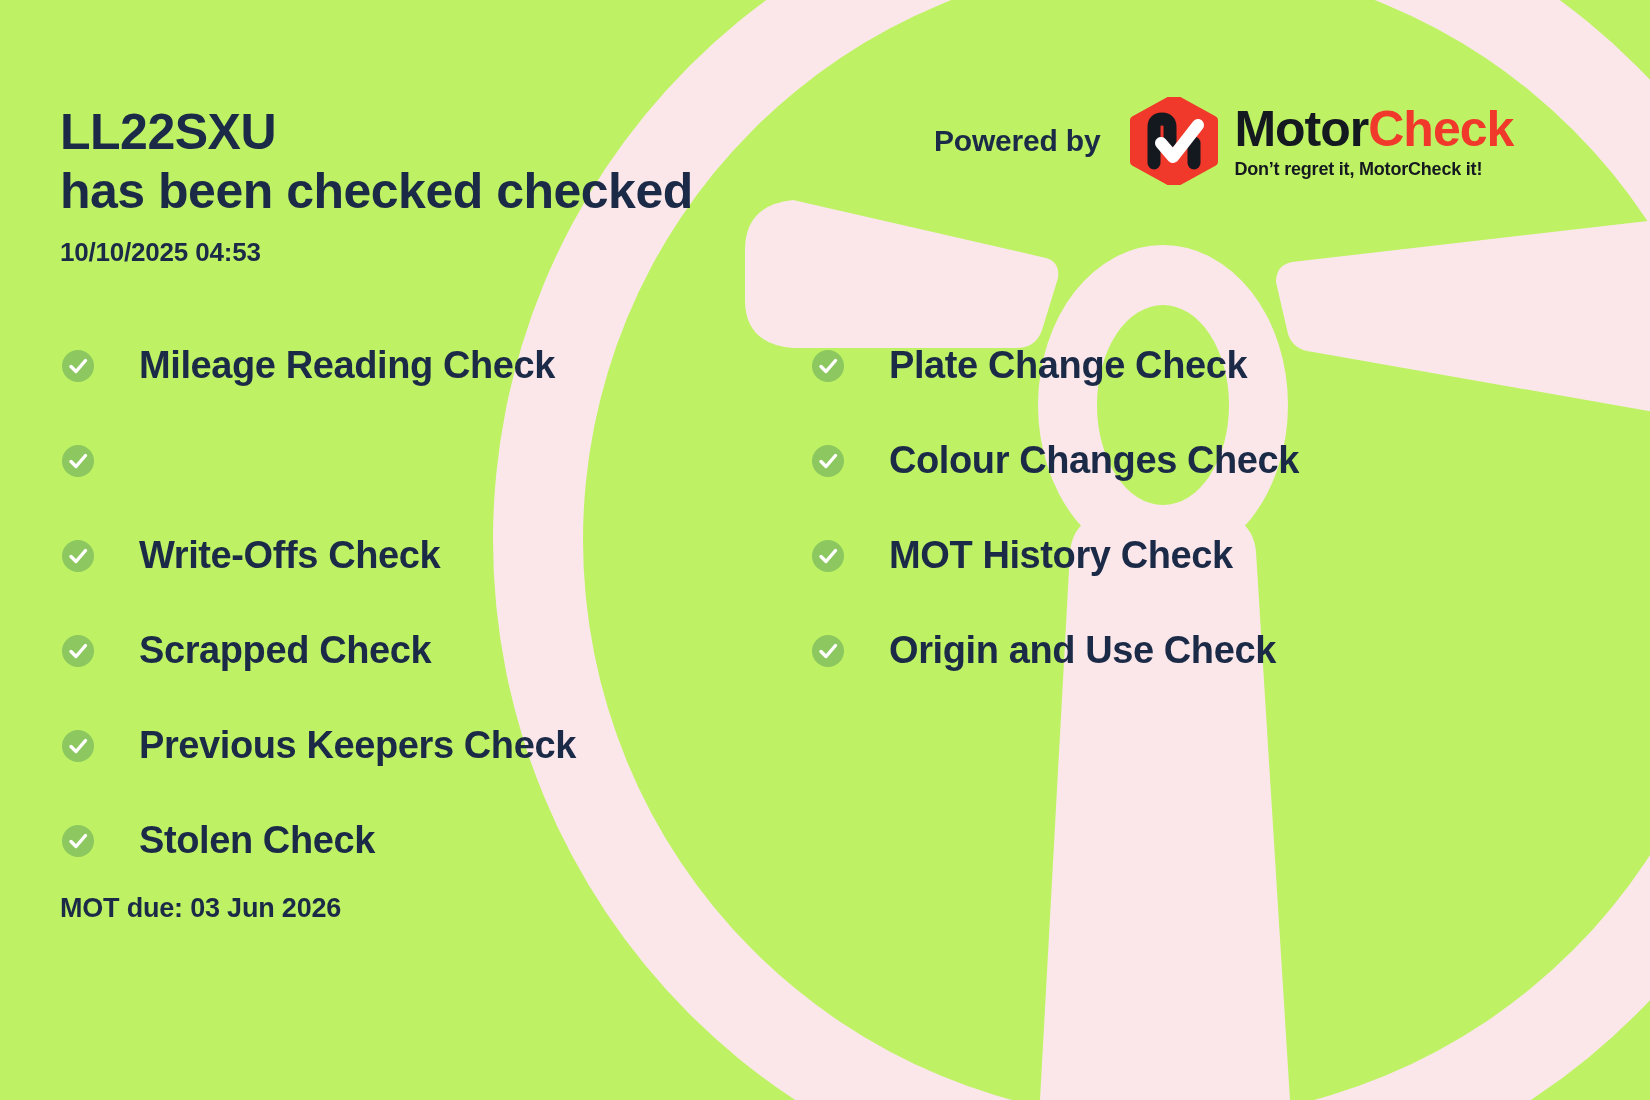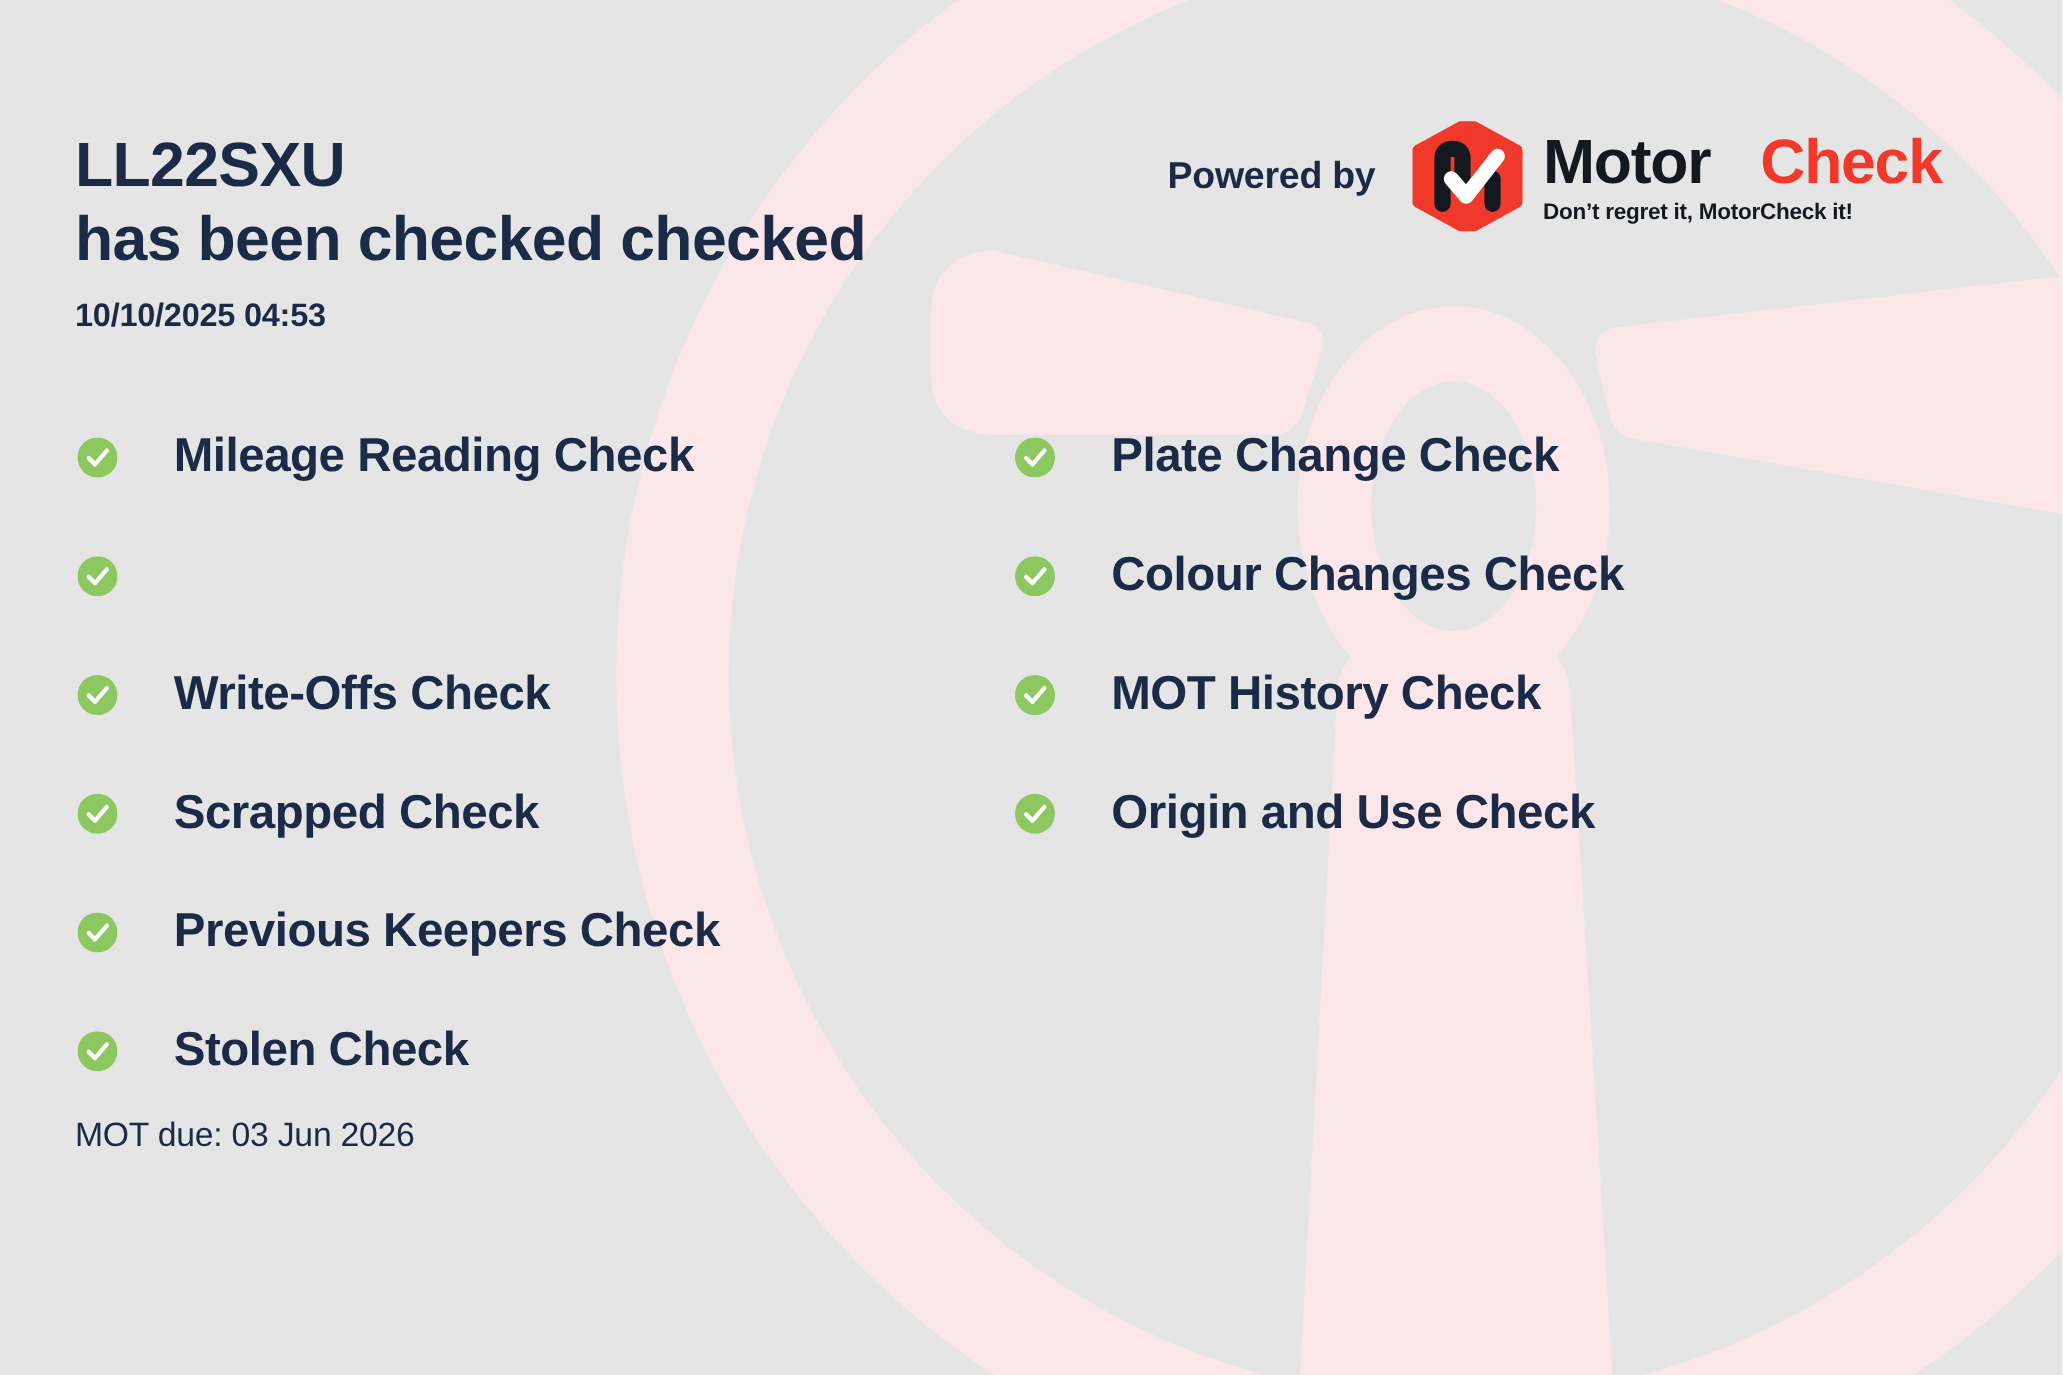--- a/index.html
+++ b/index.html
@@ -7,21 +7,21 @@
     padding: 0;
     background: #ffffff;
   }
   body {
     font-family: "Liberation Sans", sans-serif;
   }
   #card {
     position: relative;
     width: 1650px;
     height: 1100px;
-    background: #e5e5e5;
+    background: #bef264;
     overflow: hidden;
   }
 
   
   #watermark {
     position: absolute;
     left: 0;
     top: 0;
     width: 1650px;
     height: 1100px;
@@ -95,21 +95,21 @@
     justify-content: center;
     line-height: 1;
   }
   .wordmark {
     font-size: 50px;
     font-weight: 700;
     letter-spacing: -1px;
     white-space: nowrap;
   }
   .wordmark .w-motor { color: #14181f; }
-  .wordmark .w-check { color: #f0392b; margin-left: 40px; }
+  .wordmark .w-check { color: #f0392b; }
   .tagline {
     margin-top: 6px;
     font-size: 18px;
     font-weight: 700;
     color: #14181f;
     letter-spacing: -0.2px;
     white-space: nowrap;
   }
 
   
@@ -140,21 +140,21 @@
   #col-left  .check-label { margin-left: 45px; }
   #col-right .check-label { margin-left: 45px; }
 
   
   .mot-due {
     position: absolute;
     left: 60px;
     top: 893px;
     color: #1b2a47;
     font-size: 27px;
-    font-weight: 400;
+    font-weight: 700;
     letter-spacing: -0.2px;
     white-space: nowrap;
   }
 </style>
 </head>
 <body>
 
 <div id="card">
 
   <svg id="watermark" viewBox="0 0 1650 1100" aria-hidden="true">

